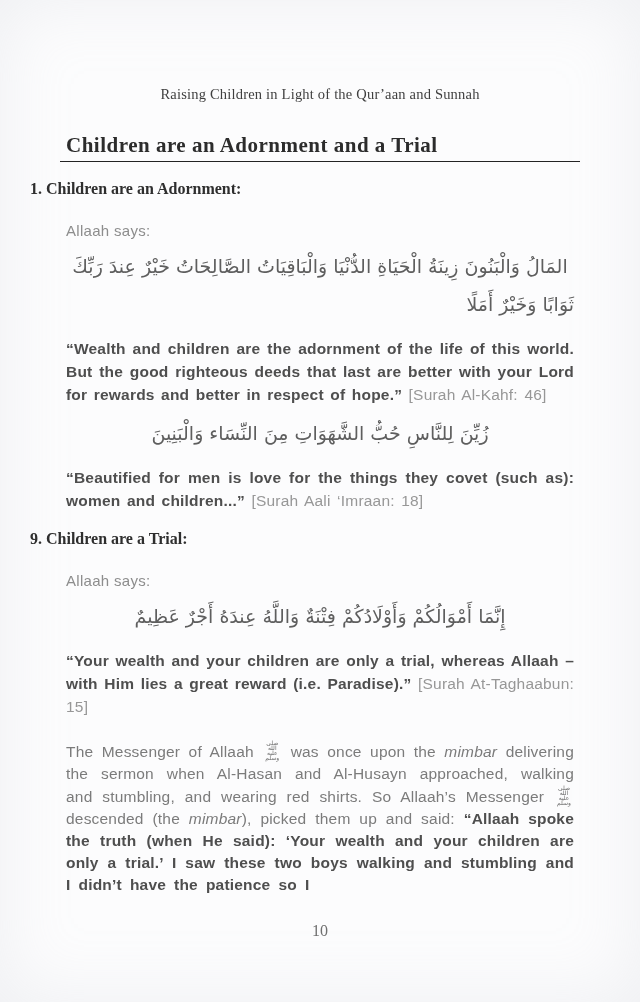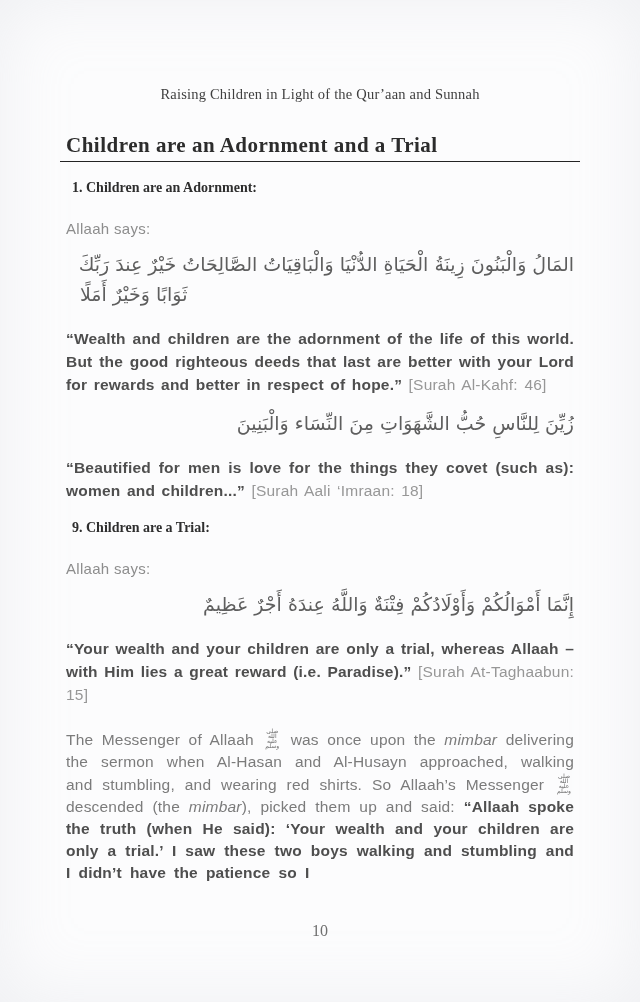--- a/index.html
+++ b/index.html
@@ -35,44 +35,45 @@
     color: #2c2c2c;
     letter-spacing: 0.5px;
   }
 
   .rule {
     margin: 3px 60px 0 60px;
     border-top: 1.7px solid #242424;
   }
 
   .num-heading {
-    margin: 18px 72px 0;
+    margin: 18px 30px 0;
     font-family: "Liberation Serif", serif;
-    font-size: 14px;
+    font-size: 16px;
     font-weight: 700;
     color: #2e2e2e;
   }
 
   .says {
     margin: 24px 66px 0;
     font-size: 15px;
     color: #8d8d8d;
     letter-spacing: 0.3px;
   }
 
   .arabic {
     margin: 12px 66px 0;
     direction: rtl;
     font-family: "DejaVu Sans", sans-serif;
     font-size: 19px;
     line-height: 30px;
     color: #5e5e5e;
+    text-align: center;
   }
   .arabic.first-line { margin-bottom: 0; }
-  .arabic.last-line-left { margin-top: 0; text-align: left; padding-left: 14px; }
+  .arabic.last-line-left { margin-top: 8px; text-align: right; padding-left: 14px; }
 
   .trans {
     margin: 18px 66px 0;
     font-size: 15.5px;
     line-height: 23px;
     text-align: justify;
     word-spacing: 2px;
     letter-spacing: 0.2px;
   }
 

